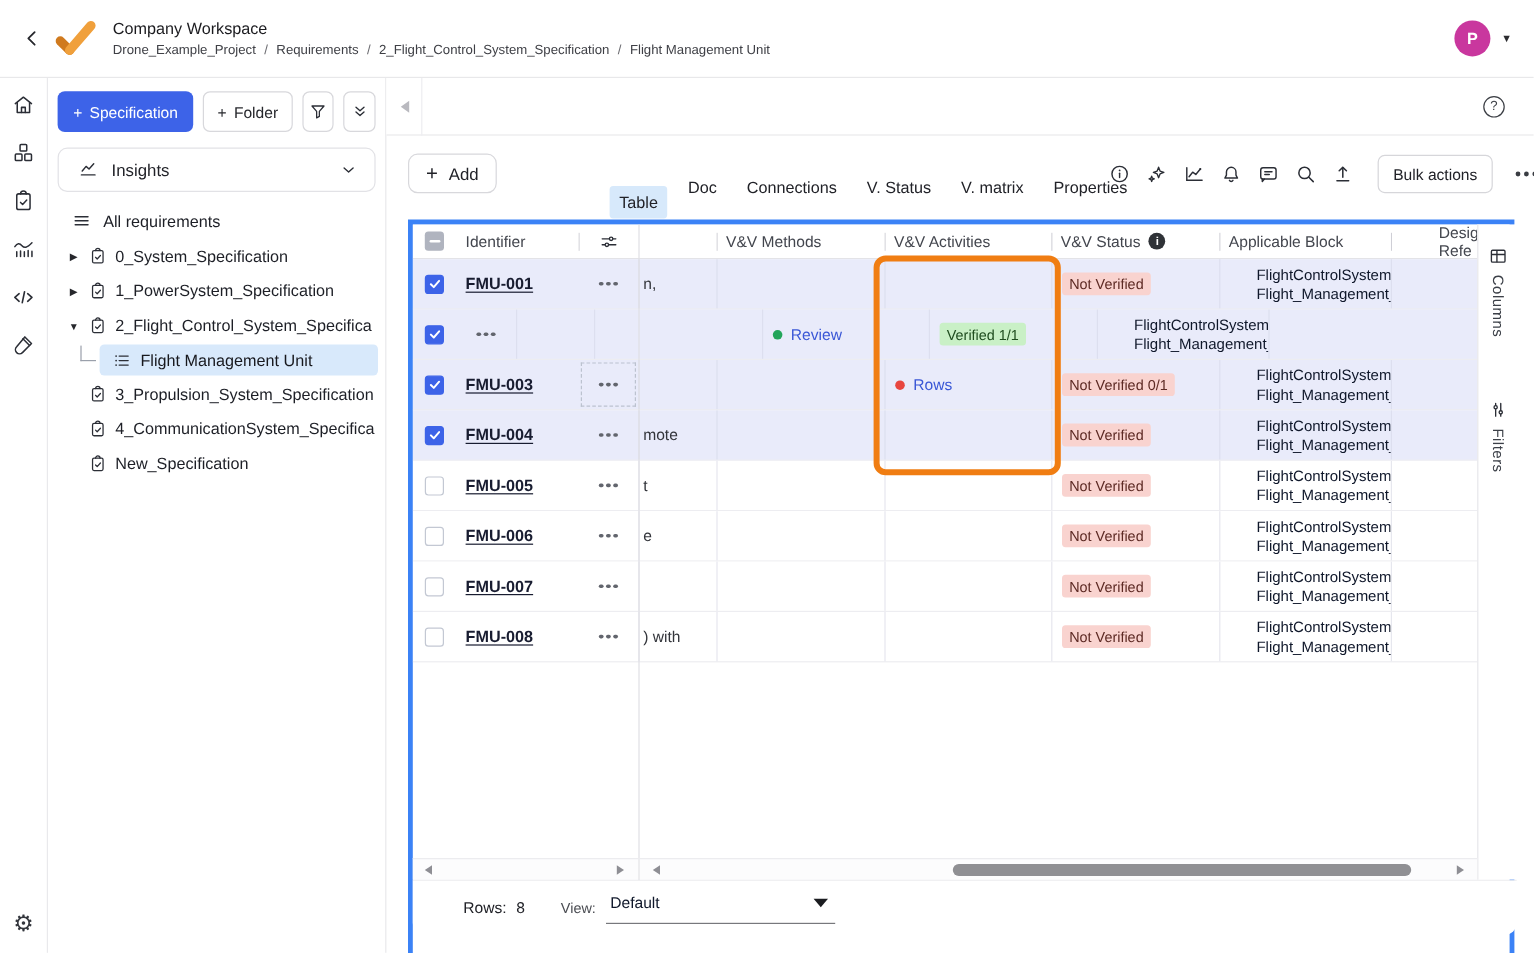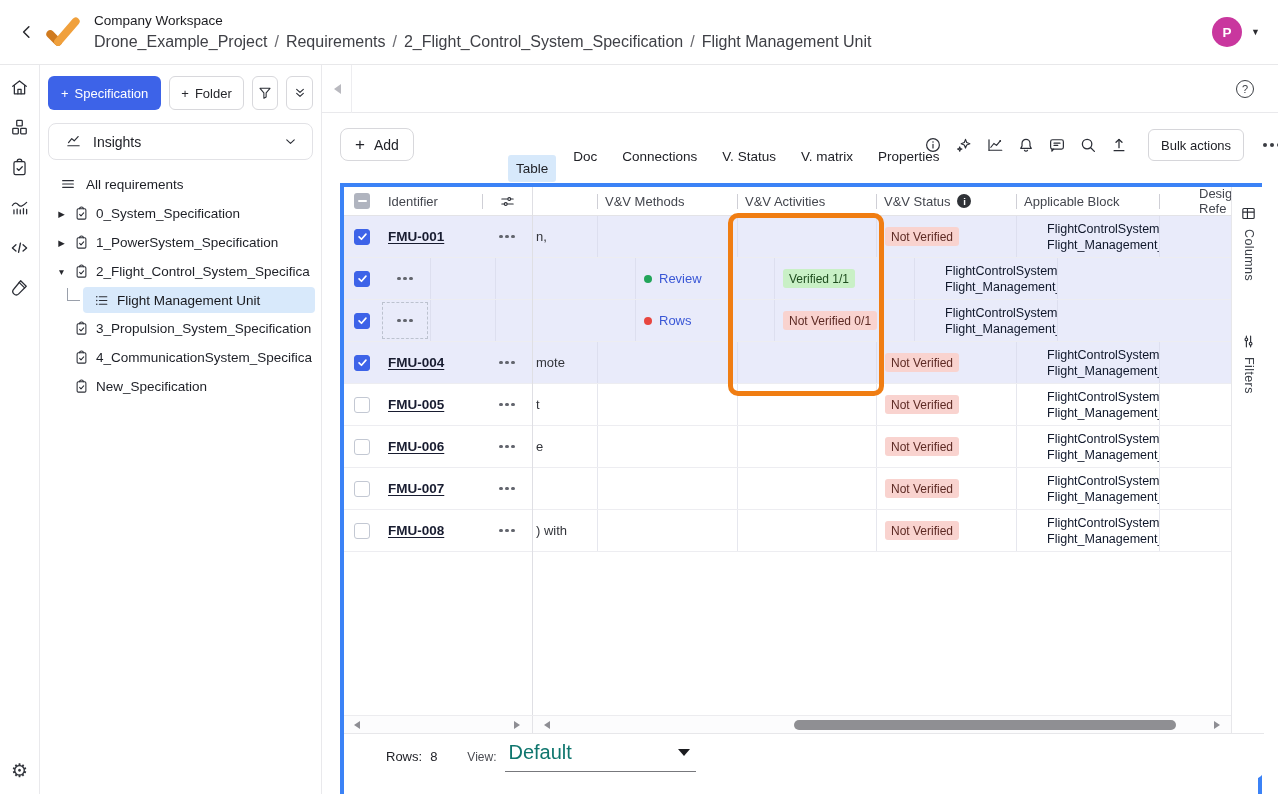--- a/index.html
+++ b/index.html
@@ -8,21 +8,21 @@
   svg { display:block; }
   .ico { color:#2b2e36; }
 
   
   .app-header { position:absolute; left:0; top:0; width:1278px; height:65px;
     background:#fff; border-bottom:1px solid #e8e8ea; display:flex; align-items:center; }
   .back-btn { width:30px; height:30px; margin-left:12px; display:flex; align-items:center; justify-content:center; cursor:pointer; }
   .logo { margin-left:4px; }
   .title-block { margin-left:14px; }
   .ws-title { font-size:13.5px; color:#1b1b1f; }
-  .breadcrumb { margin-top:5px; font-size:16px; color:#3f4046; display:flex; gap:7px; }
+  .breadcrumb { margin-top:5px; font-size:11px; color:#3f4046; display:flex; gap:7px; }
   .breadcrumb .sep { color:#6b6b70; }
   .header-right { margin-left:auto; display:flex; align-items:center; margin-right:18px; gap:9px; }
   .avatar { width:30px; height:30px; border-radius:50%; background:#C9379E; color:#fff;
     display:flex; align-items:center; justify-content:center; font-size:13.5px; font-weight:bold; }
   .caret { font-size:9px; color:#2c2c30; }
 
   
   .rail { position:absolute; left:0; top:65px; width:40px; height:729px;
     border-right:1px solid #e9e9ec; display:flex; flex-direction:column; align-items:center;
     padding:13px 0 12px; gap:21px; background:#fff; }
@@ -157,21 +157,21 @@
     border-radius:5px; cursor:pointer; }
 
   
   .card-footer { position:absolute; left:0; top:546px; width:920px; height:46px; border-top:1px solid #e7e7ea;
     display:flex; align-items:center; background:#fff; border-radius:0 0 10px 10px; padding-left:42px; }
   .rows-lbl { font-size:13px; color:#212228; }
   .rows-val { font-size:13px; color:#212228; margin-left:8px; }
   .view-lbl { font-size:12px; color:#4a4c52; margin-left:30px; }
   .view-select { margin-left:8px; width:191px; border-bottom:1px solid #77787c; display:flex;
     align-items:center; justify-content:space-between; padding:0 6px 7px 4px; cursor:pointer; }
-  .view-val { font-size:20px; color:#0f766e; }
+  .view-val { font-size:13px; color:#0f172a; }
   .view-caret { width:0; height:0; border:6px solid transparent; border-top:7px solid #1b1c20; margin-top:6px; }
 </style>
 </head>
 <body>
 
 <div class="app-header">
   <div class="back-btn">
     <svg width="18" height="18" viewBox="0 0 24 24" fill="none" stroke="#26272c" stroke-width="2" stroke-linecap="round" stroke-linejoin="round">
         <path d="M14.5 5 7.5 12l7 7"></path>
       </svg>
@@ -522,20 +522,23 @@
           <div class="cell c-des"></div>
         </div>
         <div class="trow sel">
           <div class="cell c-sel">
             <span class="cb on">
               <svg viewBox="0 0 16 16" width="11" height="11">
                 <path d="M3 8.5 6.5 12 13 4.5" fill="none" stroke="#fff" stroke-width="2.4" stroke-linecap="round" stroke-linejoin="round"></path>
               </svg>
             </span>
           </div>
+          <div class="cell c-id">
+            <span class="idlink">FMU-003</span>
+          </div>
           <div class="cell c-act focus">
             <span class="ooo">
               <i></i>
               <i></i>
               <i></i>
             </span>
           </div>
           <div class="cell c-desc">
             <span class="frag"></span>
           </div>

